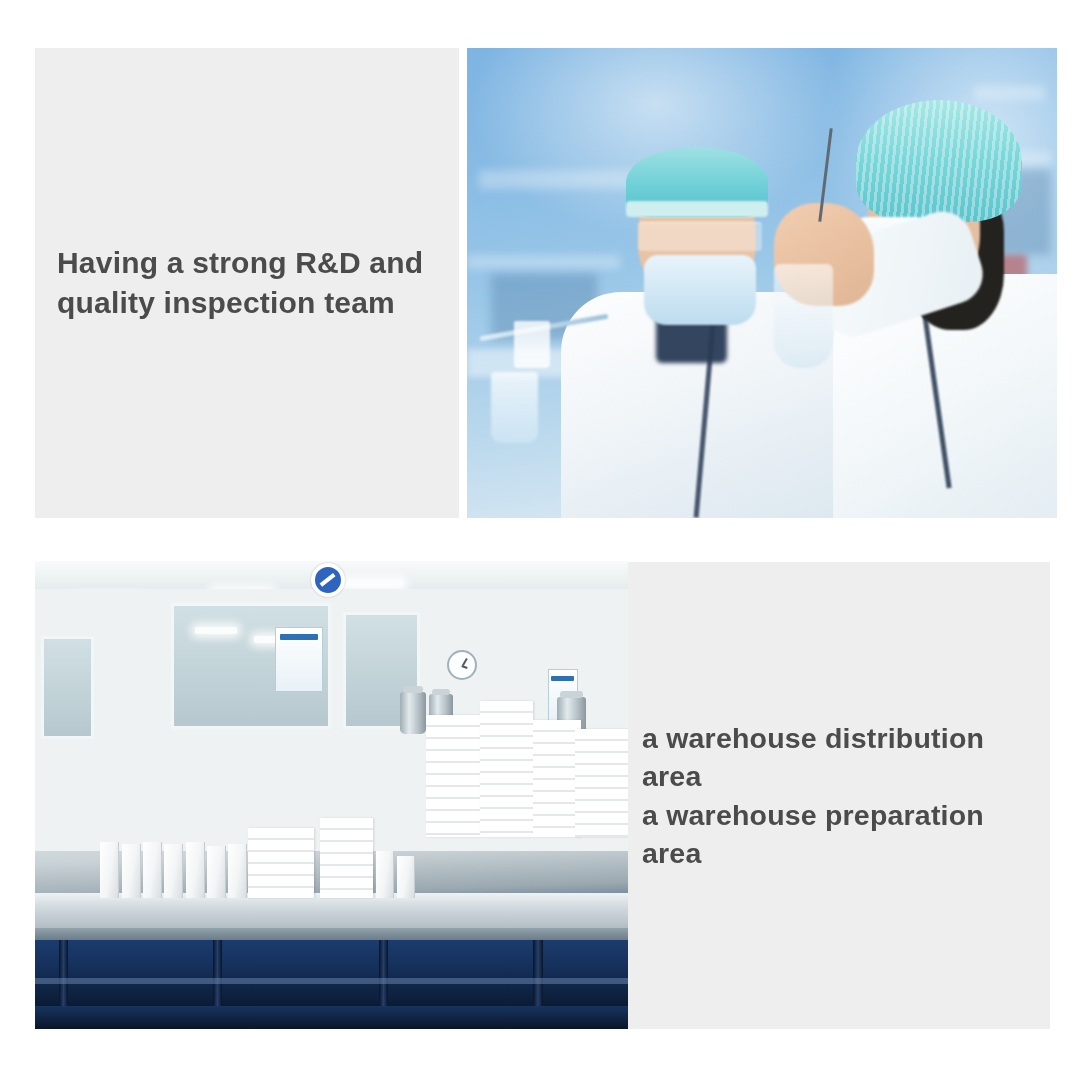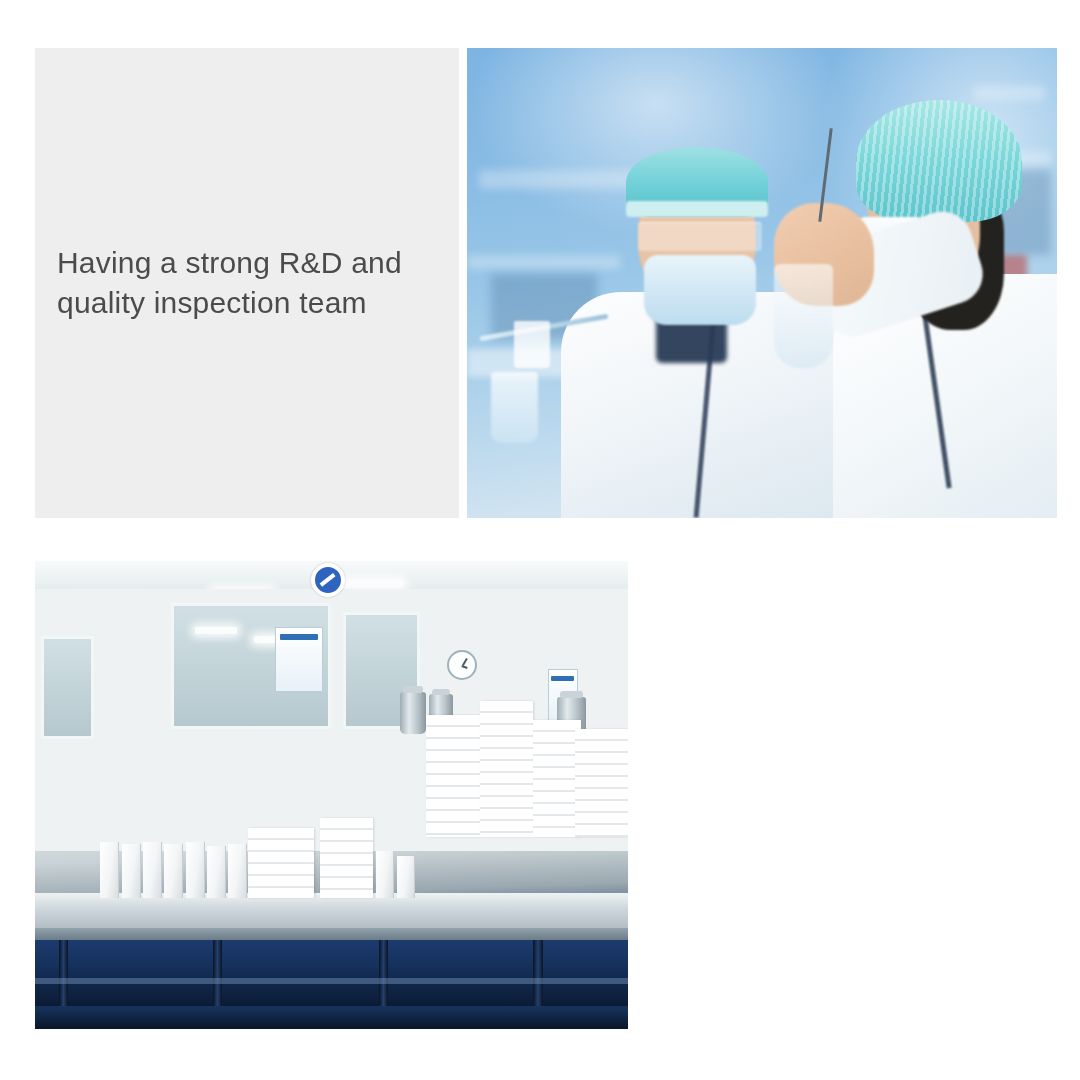--- a/index.html
+++ b/index.html
@@ -29,21 +29,21 @@
     width: 424px;
     height: 470px;
     background: #eeeeee;
     display: flex;
     align-items: center;
   }
   .caption-text {
     color: #4b4b4b;
     font-size: 30px;
     line-height: 1.32;
-    font-weight: 400;
+    font-weight: 700;
     letter-spacing: 0.2px;
     white-space: pre-line;
     padding-left: 22px;
     padding-right: 10px;
   }
 
   .top-photo {
     position: absolute;
     left: 467px;
     top: 48px;
@@ -637,14 +637,18 @@
       <div class="wh-under" style="left:0;top:81%;width:100%;height:19%;"></div>
       <div class="wh-leg" style="left:4%;top:81%;width:1.6%;height:19%;"></div>
       <div class="wh-leg" style="left:30%;top:81%;width:1.6%;height:19%;"></div>
       <div class="wh-leg" style="left:58%;top:81%;width:1.6%;height:19%;"></div>
       <div class="wh-leg" style="left:84%;top:81%;width:1.6%;height:19%;"></div>
       <div class="wh-shelfbar" style="left:0;top:89%;width:100%;height:1.4%;background:rgba(120,150,190,0.45);"></div>
       <div class="wh-floor"></div>
     </div>
   </div>
 
+  <div class="bottom-caption-panel">
+    <div class="caption-text">a warehouse distribution area
+a warehouse preparation area</div>
+  </div>
 
 </div>
 
 </body></html>

